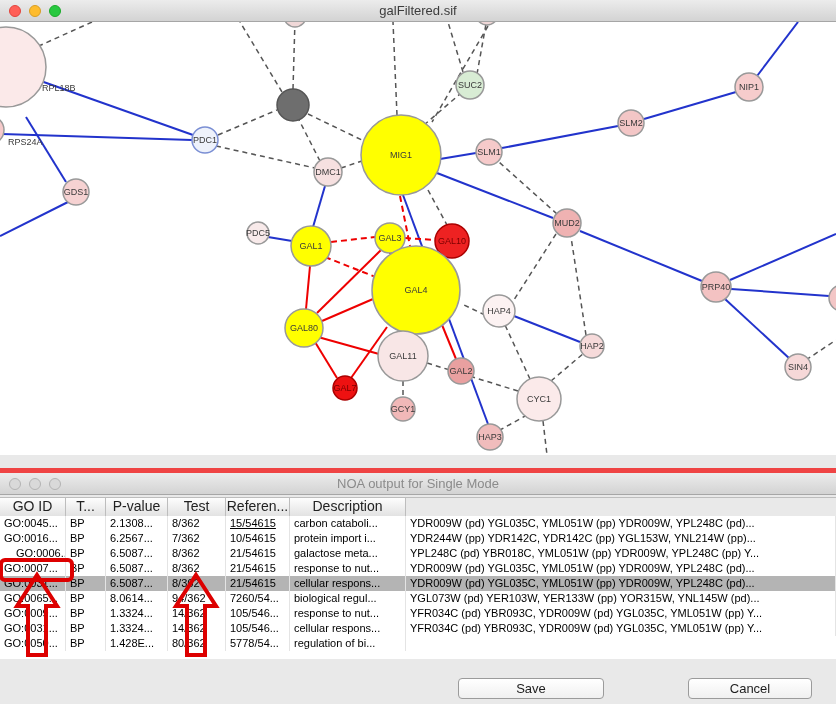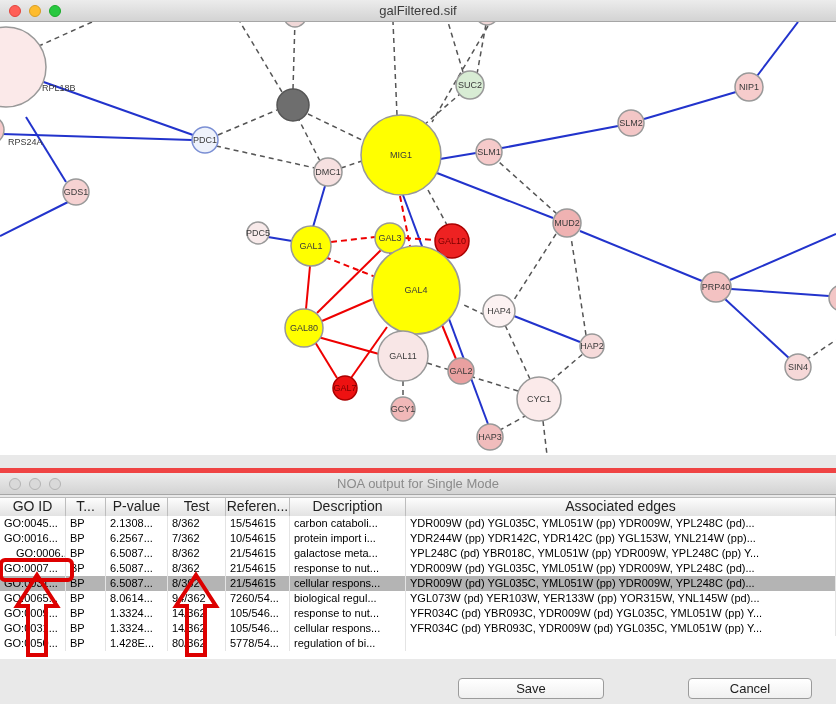--- a/index.html
+++ b/index.html
@@ -174,29 +174,28 @@
     <div class="title">NOA output for Single Mode</div>
   </div>
 
   <div class="thead" id="thead">
       <div class="hcell" style="width: 66px;">GO ID</div>
       <div class="hcell" style="width: 40px;">T...</div>
       <div class="hcell" style="width: 62px;">P-value</div>
       <div class="hcell" style="width: 58px;">Test</div>
       <div class="hcell" style="width: 64px;">Referen...</div>
       <div class="hcell" style="width: 116px;">Description</div>
-      <div class="hcell" style="width: 430px;">Associated edges</div>
     </div>
   <div class="tbody" id="tbody">
       <div class="trow">
         <div class="tcell" style="width: 66px;">GO:0045...</div>
         <div class="tcell" style="width: 40px;">BP</div>
         <div class="tcell" style="width: 62px;">2.1308...</div>
         <div class="tcell" style="width: 58px;">8/362</div>
-        <div class="tcell" style="width: 64px;">15/54615</div>
+        <div class="tcell" style="width: 64px; text-decoration: underline;">15/54615</div>
         <div class="tcell" style="width: 116px;">carbon cataboli...</div>
         <div class="tcell" style="width: 430px;">YDR009W (pd) YGL035C, YML051W (pp) YDR009W, YPL248C (pd)...</div>
       </div>
       <div class="trow">
         <div class="tcell" style="width: 66px;">GO:0016...</div>
         <div class="tcell" style="width: 40px;">BP</div>
         <div class="tcell" style="width: 62px;">6.2567...</div>
         <div class="tcell" style="width: 58px;">7/362</div>
         <div class="tcell" style="width: 64px;">10/54615</div>
         <div class="tcell" style="width: 116px;">protein import i...</div>

